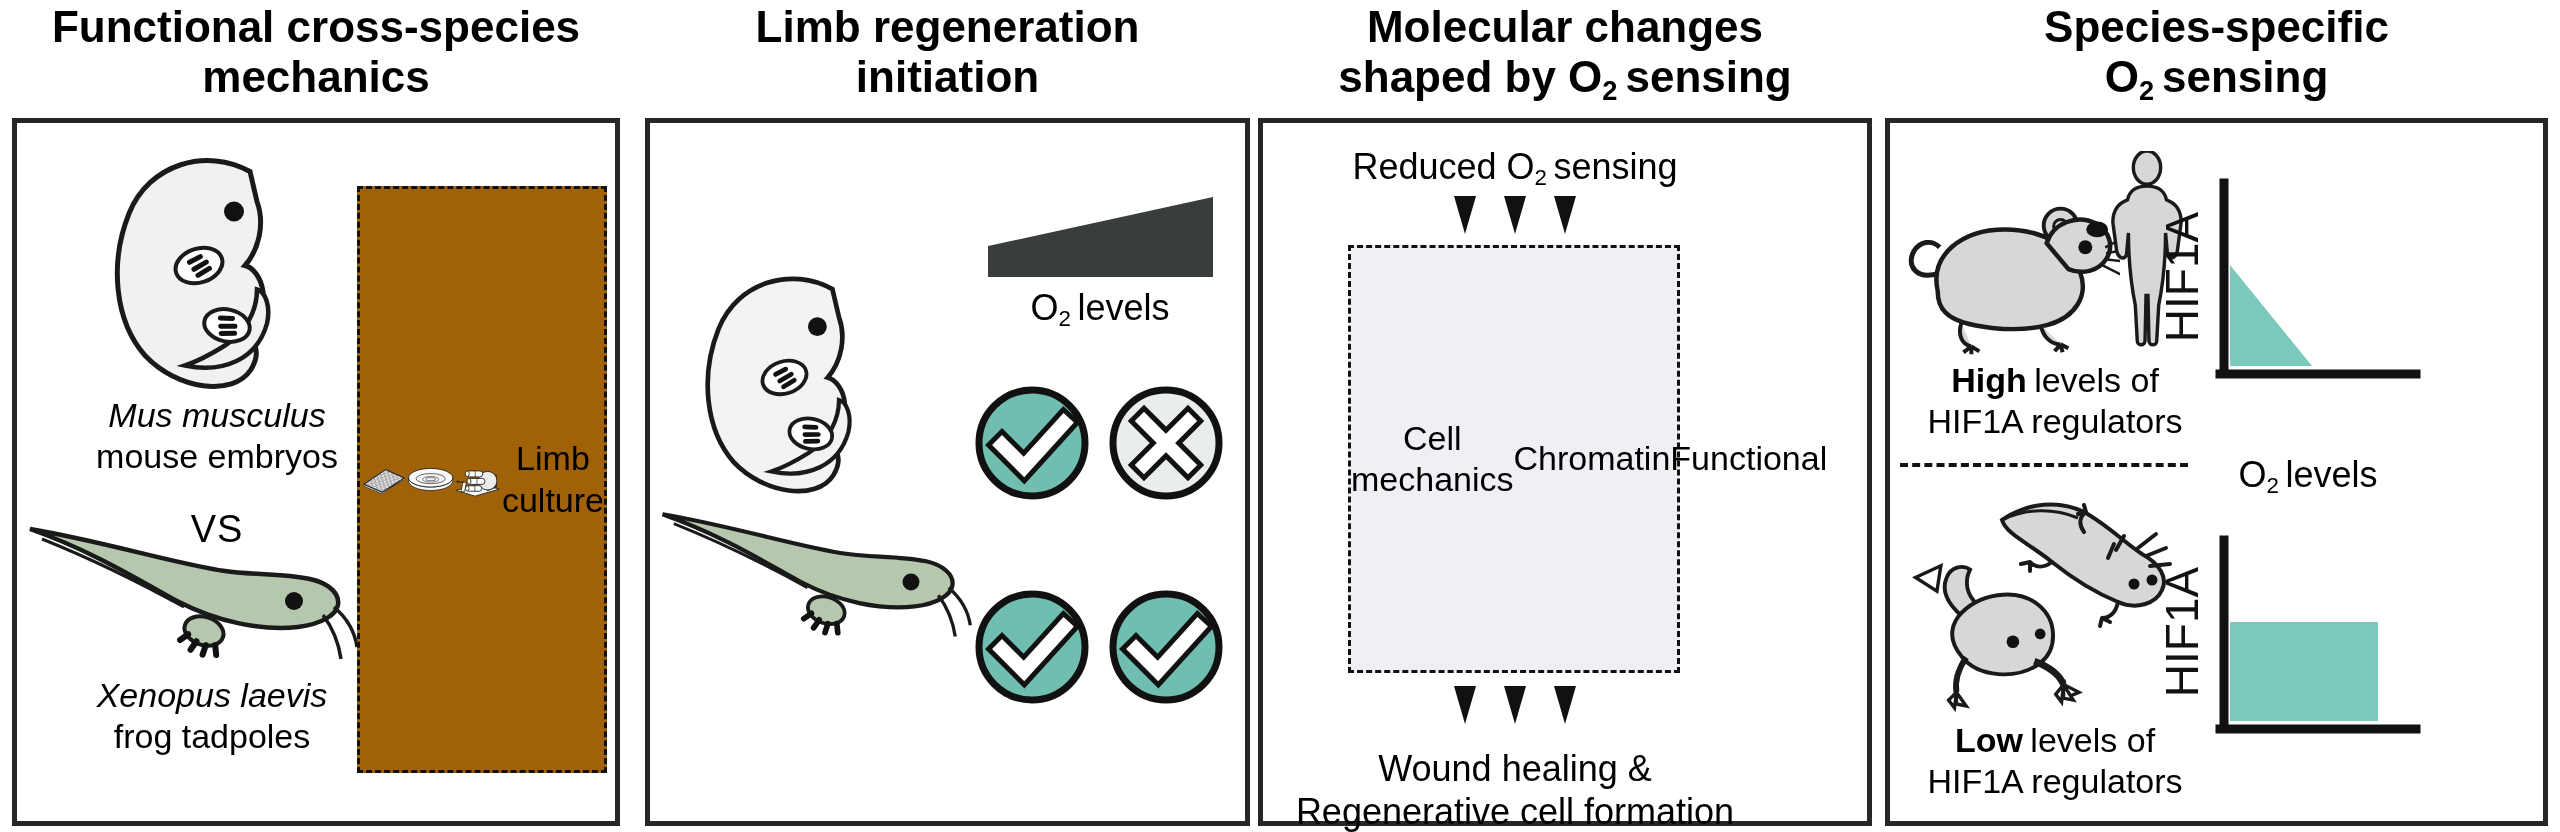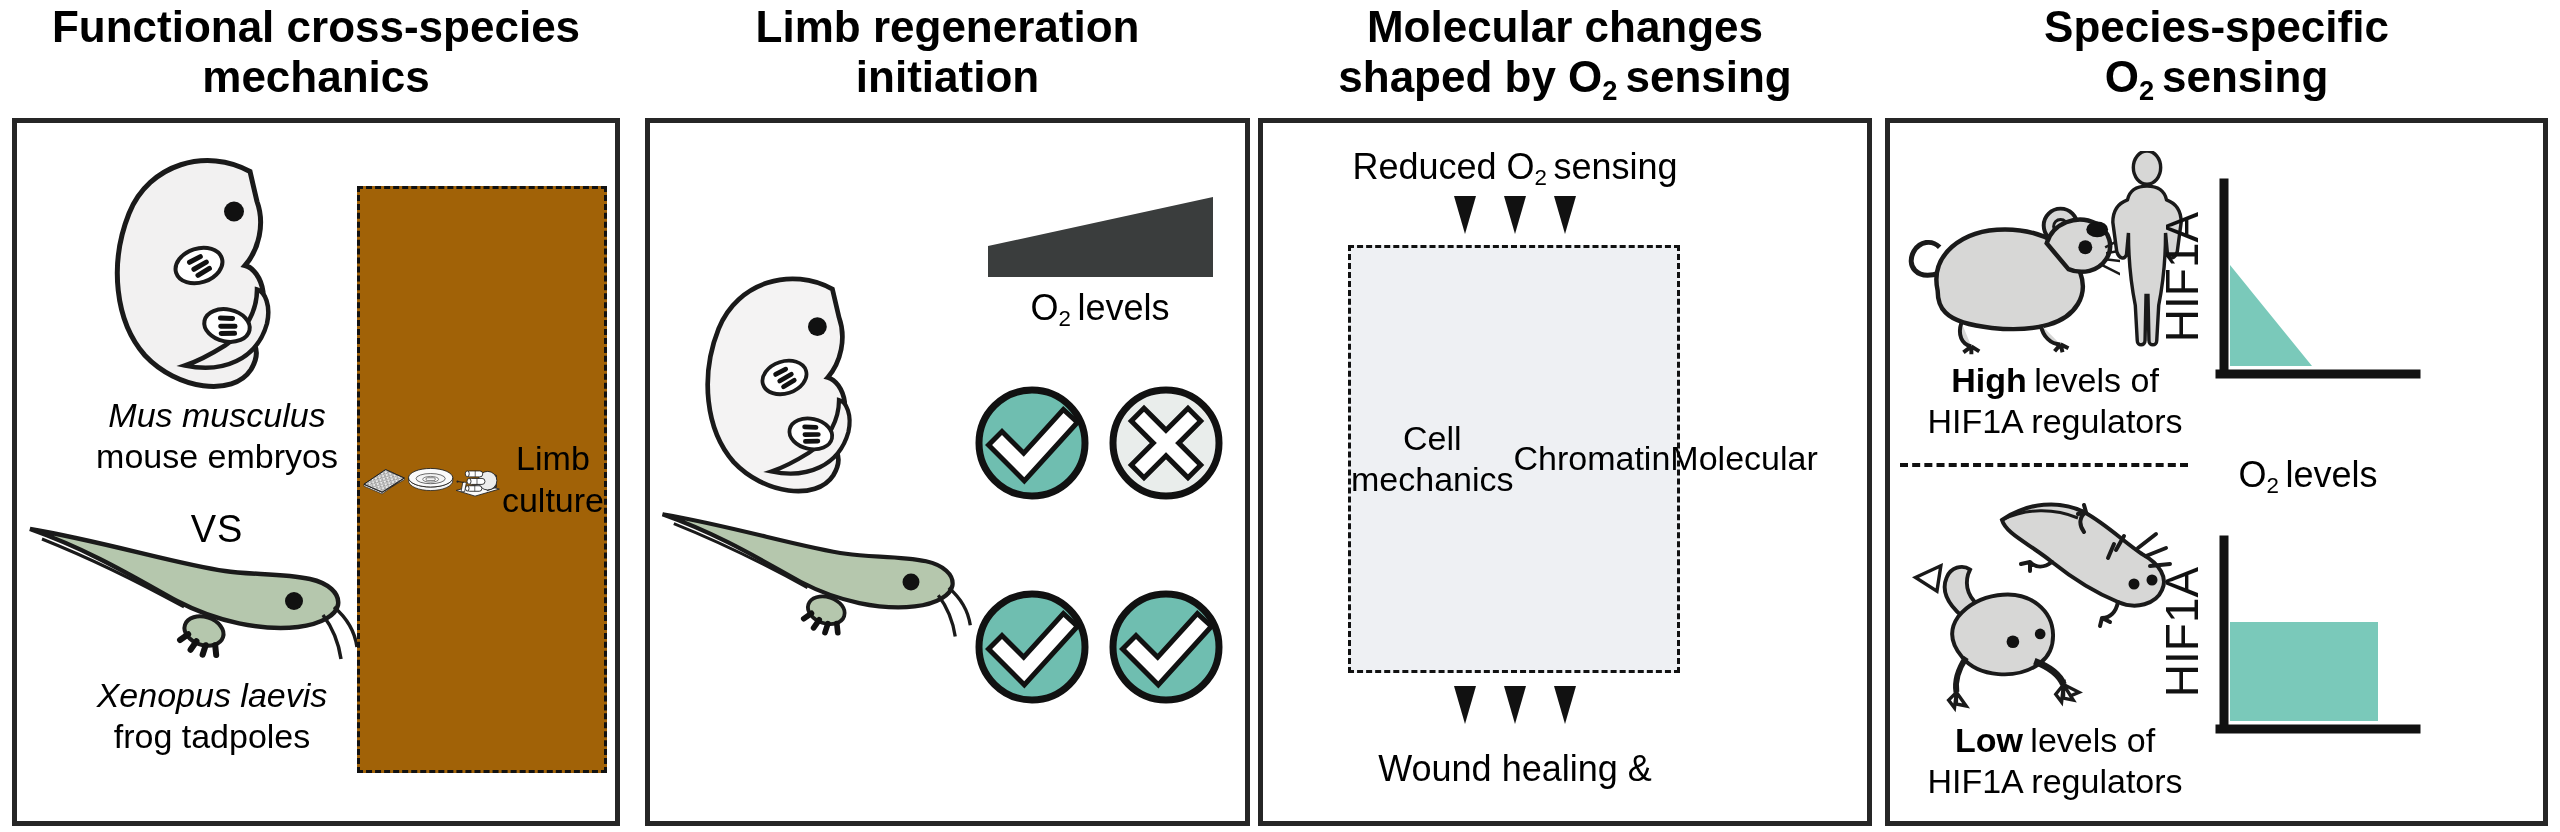--- a/index.html
+++ b/index.html
@@ -326,37 +326,38 @@
           <g fill="#4A5450" stroke="#333C37" stroke-width="2">
             <circle cx="186" cy="62" r="14"></circle>
               <circle cx="160" cy="48" r="9"></circle>
               <circle cx="210" cy="44" r="10"></circle>
             <circle cx="228" cy="66" r="8"></circle>
               <circle cx="166" cy="78" r="8"></circle>
               <circle cx="202" cy="84" r="9"></circle>
           </g>
         </g>
       </svg>
-      <div class="ctr txt34">Molecular</div>
+      <div class="ctr txt34">Functional</div>
     </div>
 
     <div class="abs" style="left:190px;top:562px;width:124px;display:flex;justify-content:space-between;">
       <svg width="24" height="40" viewBox="0 0 24 40">
           <polygon points="1,1 23,1 12,39" fill="#111"></polygon>
         </svg>
       <svg width="24" height="40" viewBox="0 0 24 40">
           <polygon points="1,1 23,1 12,39" fill="#111"></polygon>
         </svg>
       <svg width="24" height="40" viewBox="0 0 24 40">
           <polygon points="1,1 23,1 12,39" fill="#111"></polygon>
         </svg>
     </div>
 
     <div class="abs ctr txt36" style="left:0px;top:624px;width:504px;">
       <div>Wound healing &amp;</div>
+      <div>Regenerative cell formation</div>
     </div>
   </div>
 
   <div class="panel" style="left:1885px;width:663px;">
 
     <svg class="abs" style="left:12px;top:72px;" width="218" height="165" viewBox="0 0 220 165">
       <path d="M38,78 C14,86 4,70 12,56 C18,46 30,44 38,52" fill="none" stroke="#1a1a1a" stroke-width="5"></path>
       <path d="M36,96 C28,60 60,34 104,34 C142,34 172,52 180,78 C188,100 176,122 148,130 C118,139 60,134 44,118 C38,112 36,104 36,96 Z" fill="#D7D7D6" stroke="#1a1a1a" stroke-width="4.5"></path>
       <circle cx="160" cy="30" r="17" fill="#D7D7D6" stroke="#1a1a1a" stroke-width="4"></circle>
       <circle cx="160" cy="31" r="7" fill="none" stroke="#1a1a1a" stroke-width="3"></circle>

